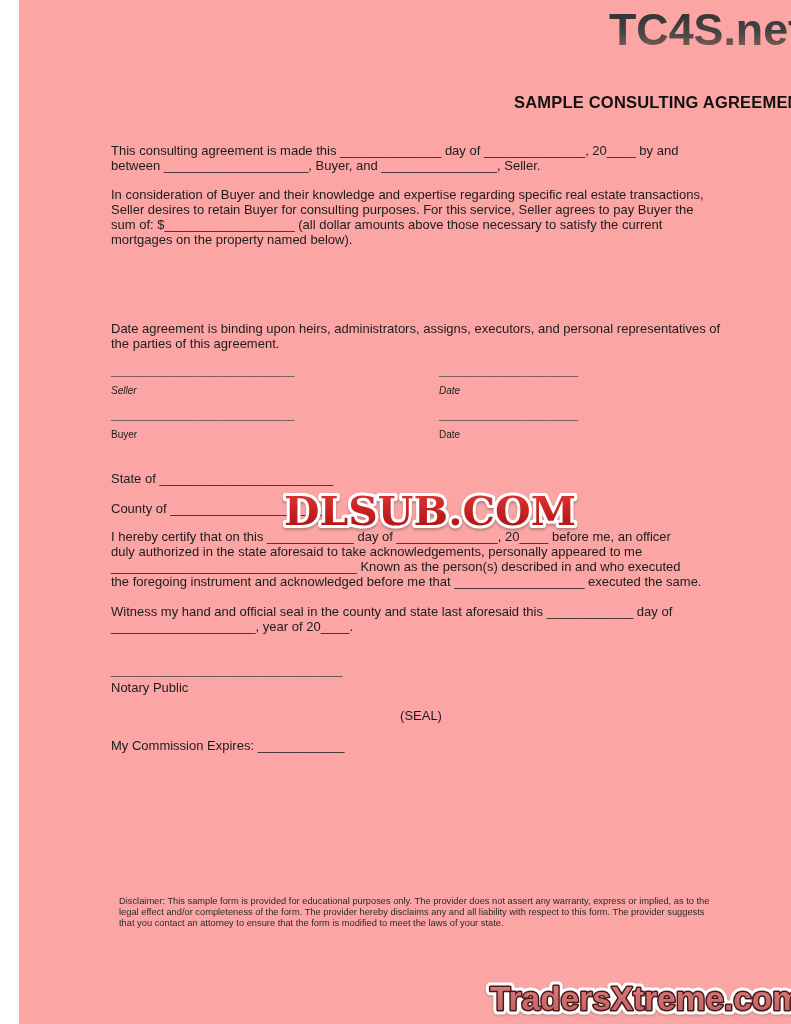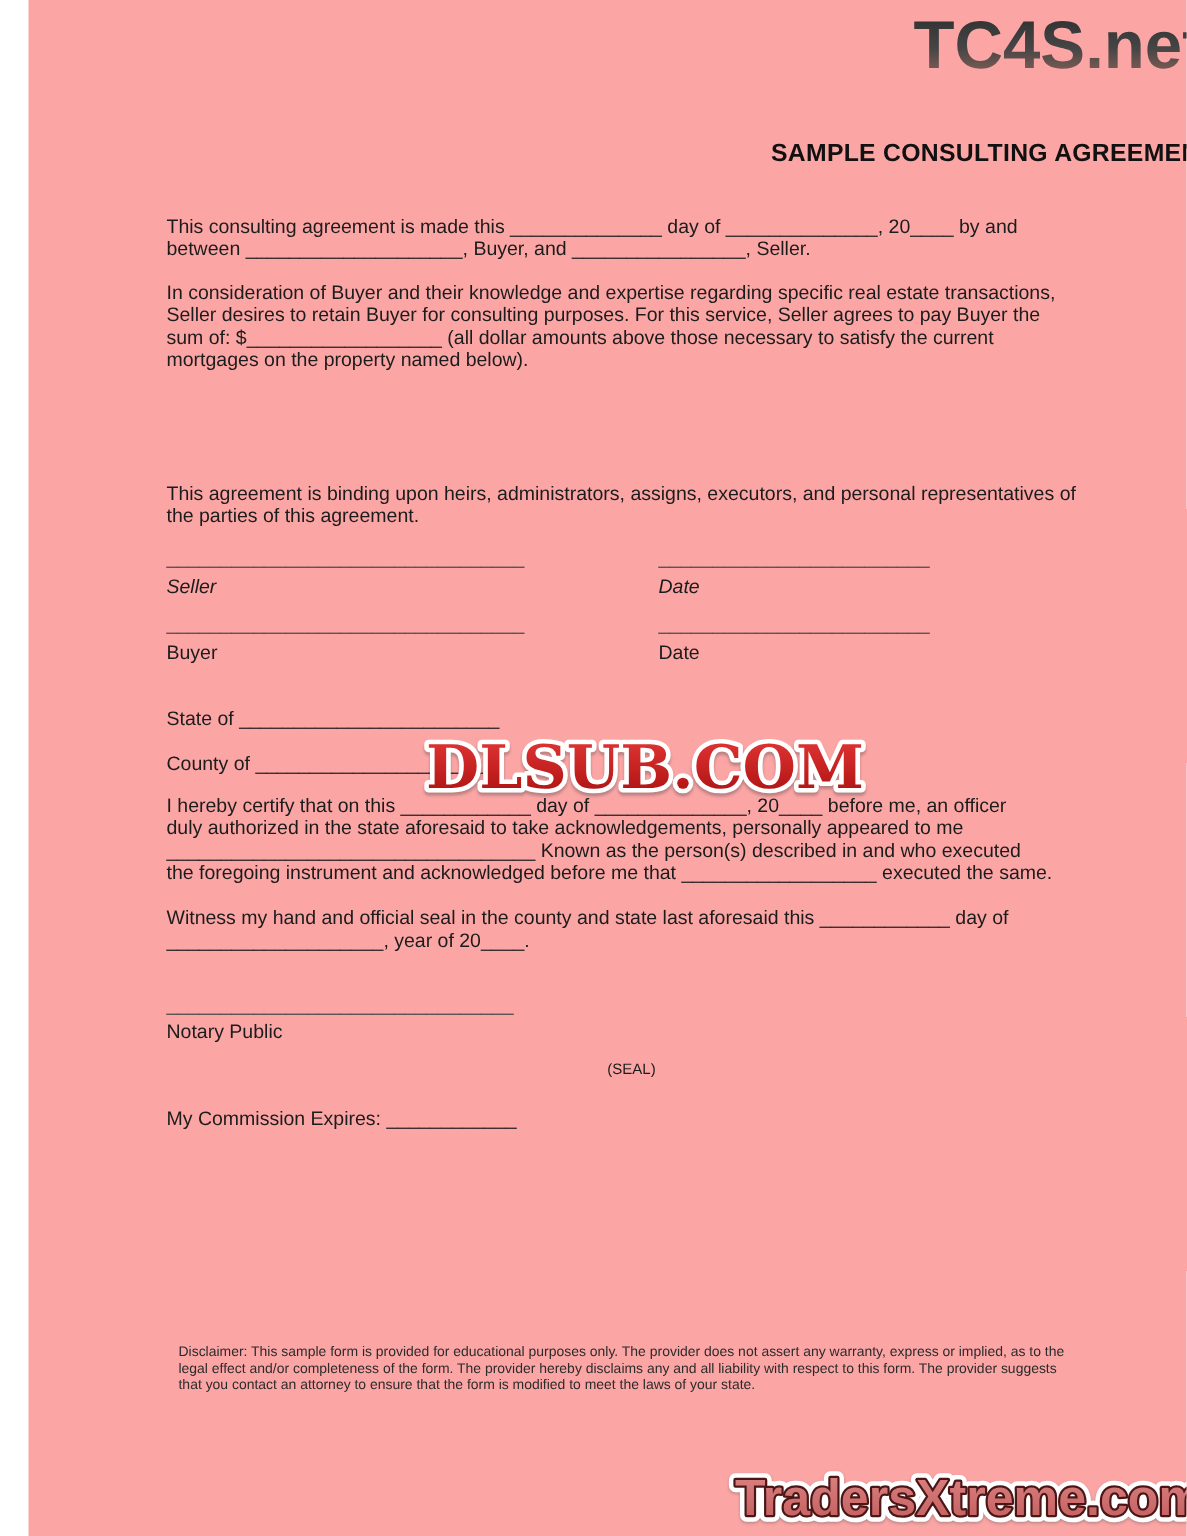--- a/index.html
+++ b/index.html
@@ -4,28 +4,28 @@
 <style>
   html,body{margin:0;padding:0;background:#ffffff;}
   .page{position:relative;width:791px;height:1024px;background:#fca5a5;overflow:hidden;
         font-family:"Liberation Sans",sans-serif;color:#1c1c1c;margin-left:19px;}
   .abs{position:absolute;}
   .doc-title{top:93px;left:0;width:791px;text-align:right;font-size:16.5px;font-weight:bold;
              letter-spacing:.2px;color:#111;}
   .para{left:92px;width:640px;font-size:13px;line-height:15px;white-space:pre;color:#1c1c1c;}
   .p-intro{top:143px;} .p-consideration{top:187px;} .p-closing{top:261px;} .p-binding{top:321px;}
   .p-notary{top:529px;} .p-witness{top:604px;}
-  .sigrow{left:92px;width:640px;height:18px;font-size:13px;line-height:15px;}
+  .sigrow{left:92px;width:640px;height:18px;font-size:10px;line-height:15px;}
   .sigrow .col-left{position:absolute;left:0;top:0;white-space:pre;}
   .sigrow .col-right{position:absolute;left:328px;top:0;white-space:pre;}
   .rule{color:#4a4a4a;letter-spacing:0;}
   .r1-line{top:364px;} .r1-label{top:383px;font-style:italic;} .r2-line{top:408px;} .r2-label{top:427px;}
   .state-line{top:471px;} .county-line{top:501px;}
   .notary-sig-line{top:662px;} .notary-sig-label{top:680px;}
-  .seal-line{top:708px;left:92px;width:620px;text-align:center;font-size:10px;}
+  .seal-line{top:708px;left:92px;width:620px;text-align:center;font-size:13px;}
   .commission-line{top:738px;left:92px;font-size:13px;white-space:pre;}
   .disclaimer{top:896px;left:100px;width:620px;font-size:9.3px;line-height:11px;
               white-space:pre;color:#2b2b2b;}
   
   .tc4s-wrap{top:0;left:585px;width:204px;height:56px;}
   .tc4s-text{font-family:"Liberation Sans",sans-serif;font-weight:bold;}
   .dlsub-wrap{top:482px;left:256px;width:310px;height:56px;
               filter:drop-shadow(0 2px 1px rgba(60,60,60,.35));}
   .dlsub-text{font-family:"DejaVu Serif",serif;font-weight:bold;stroke:#ffffff;
               paint-order:stroke;stroke-linejoin:round;}
@@ -55,21 +55,21 @@
   </div>
 
   <div class="abs doc-title">SAMPLE CONSULTING AGREEMENT</div>
 
   <div class="abs para p-intro">This consulting agreement is made this ______________ day of ______________, 20____ by and
 between ____________________, Buyer, and ________________, Seller.</div>
   <div class="abs para p-consideration">In consideration of Buyer and their knowledge and expertise regarding specific real estate transactions,
 Seller desires to retain Buyer for consulting purposes. For this service, Seller agrees to pay Buyer the
 sum of: $__________________ (all dollar amounts above those necessary to satisfy the current
 mortgages on the property named below).</div>
-  <div class="abs para p-binding">This agreement is binding upon heirs, administrators, assigns, executors, and personal representatives of
+  <div class="abs para p-binding">Date agreement is binding upon heirs, administrators, assigns, executors, and personal representatives of
 the parties of this agreement.</div>
 
   <div class="abs sigrow r1-line">
     <span class="col-left rule">_________________________________</span>
     <span class="col-right rule">_________________________</span>
   </div>
   <div class="abs sigrow r1-label">
     <span class="col-left">Seller</span>
     <span class="col-right">Date</span>
   </div>

